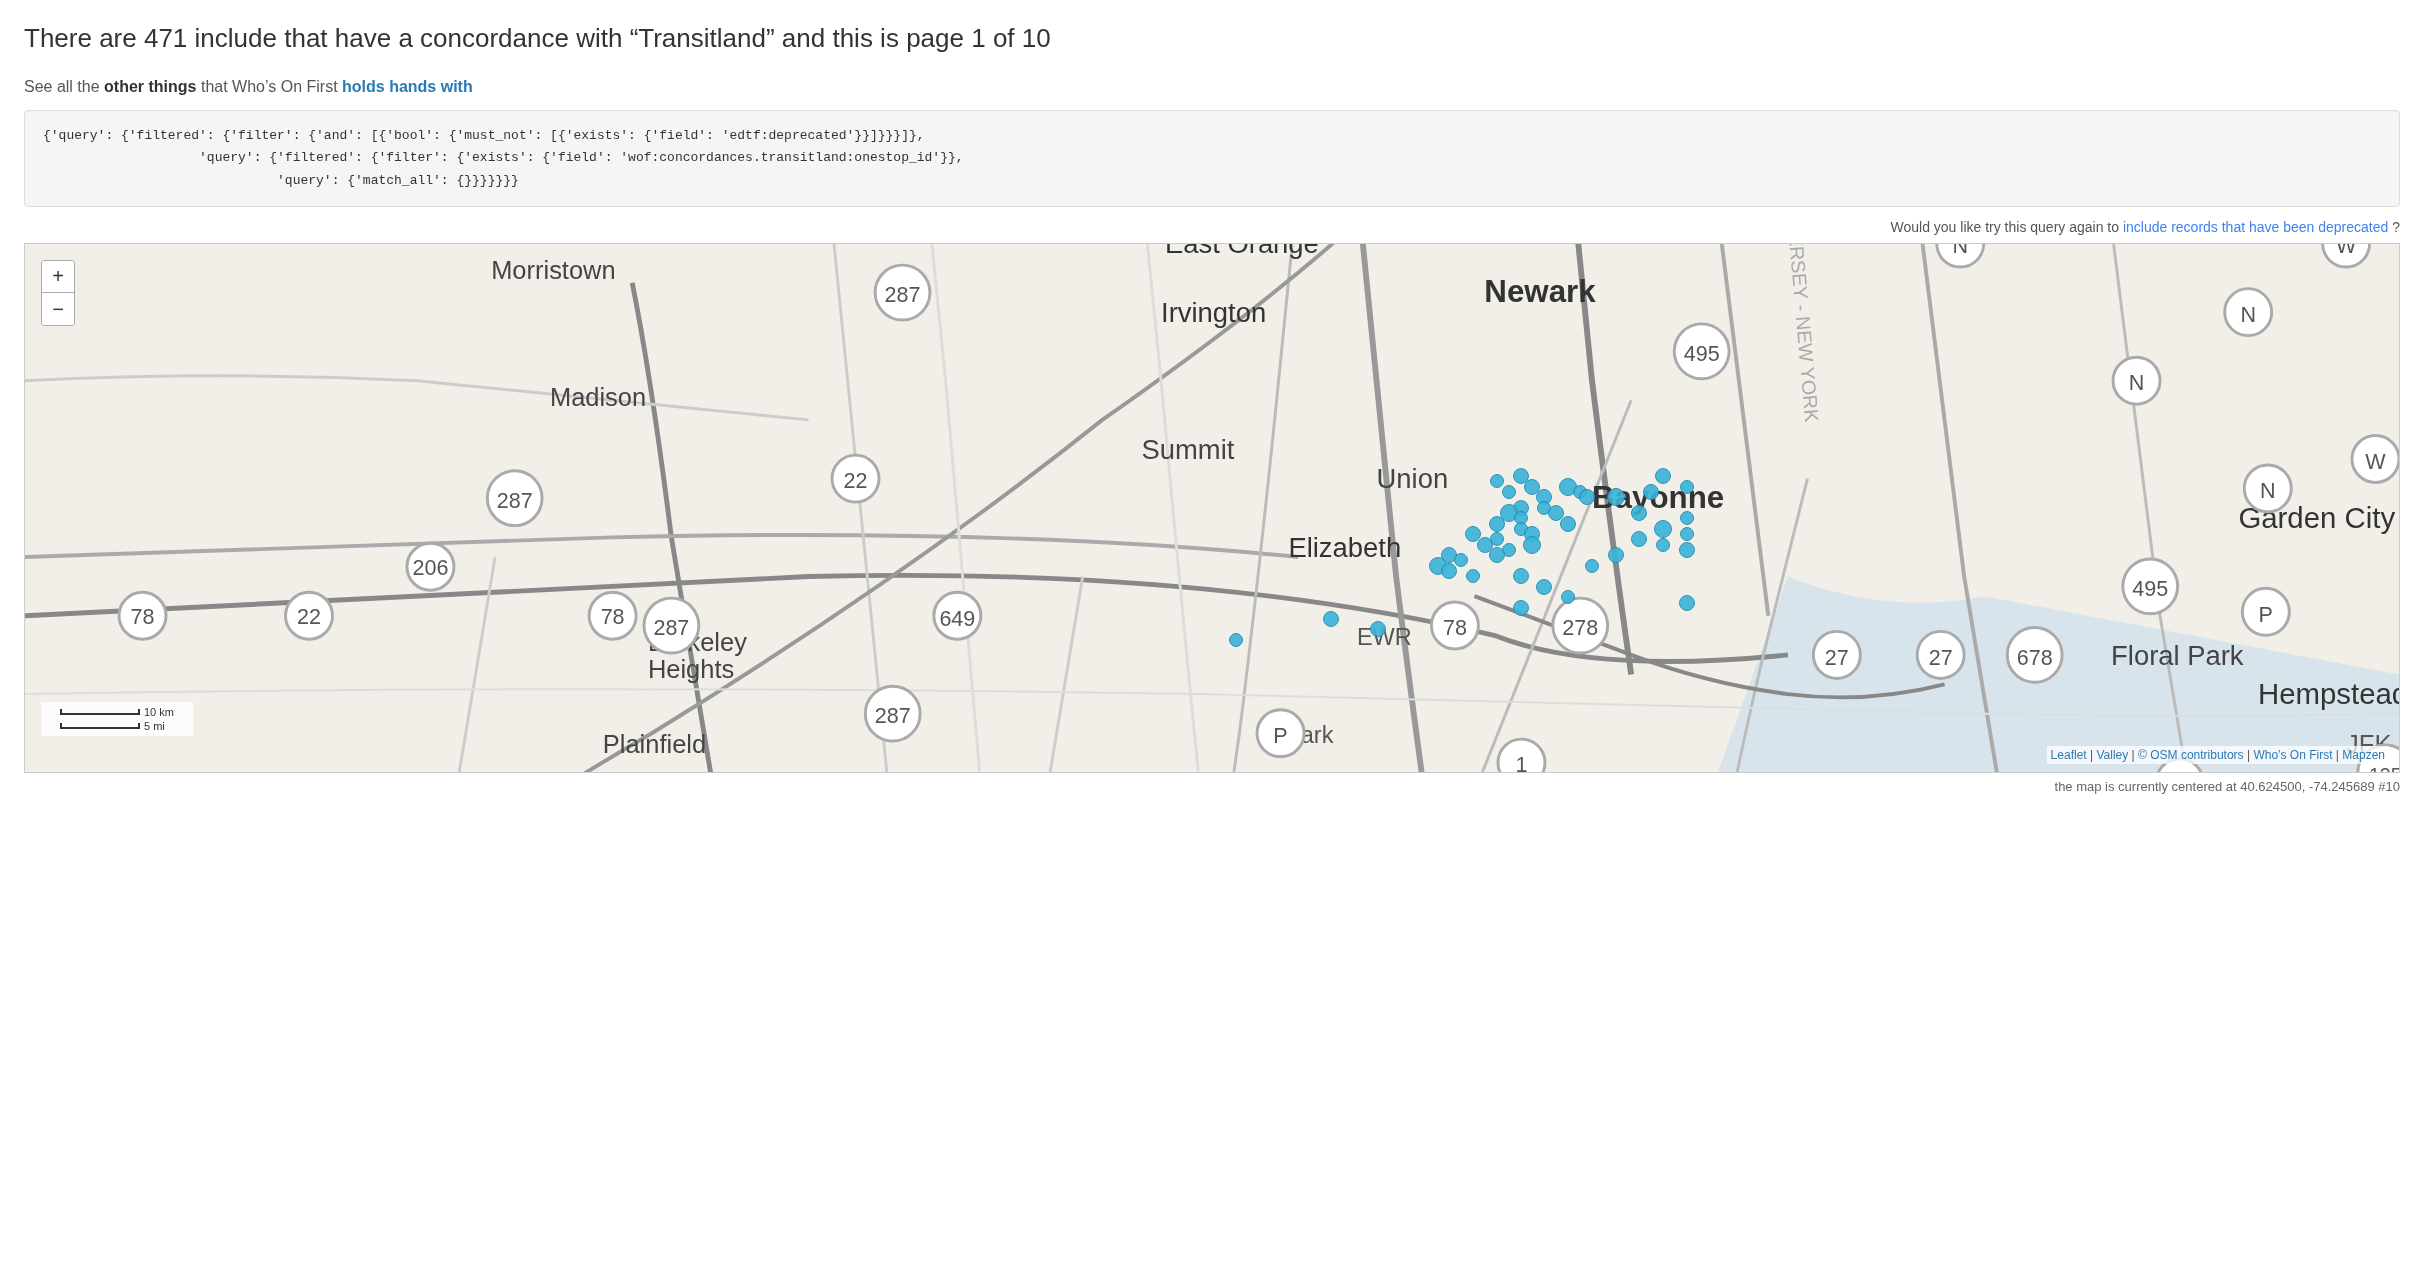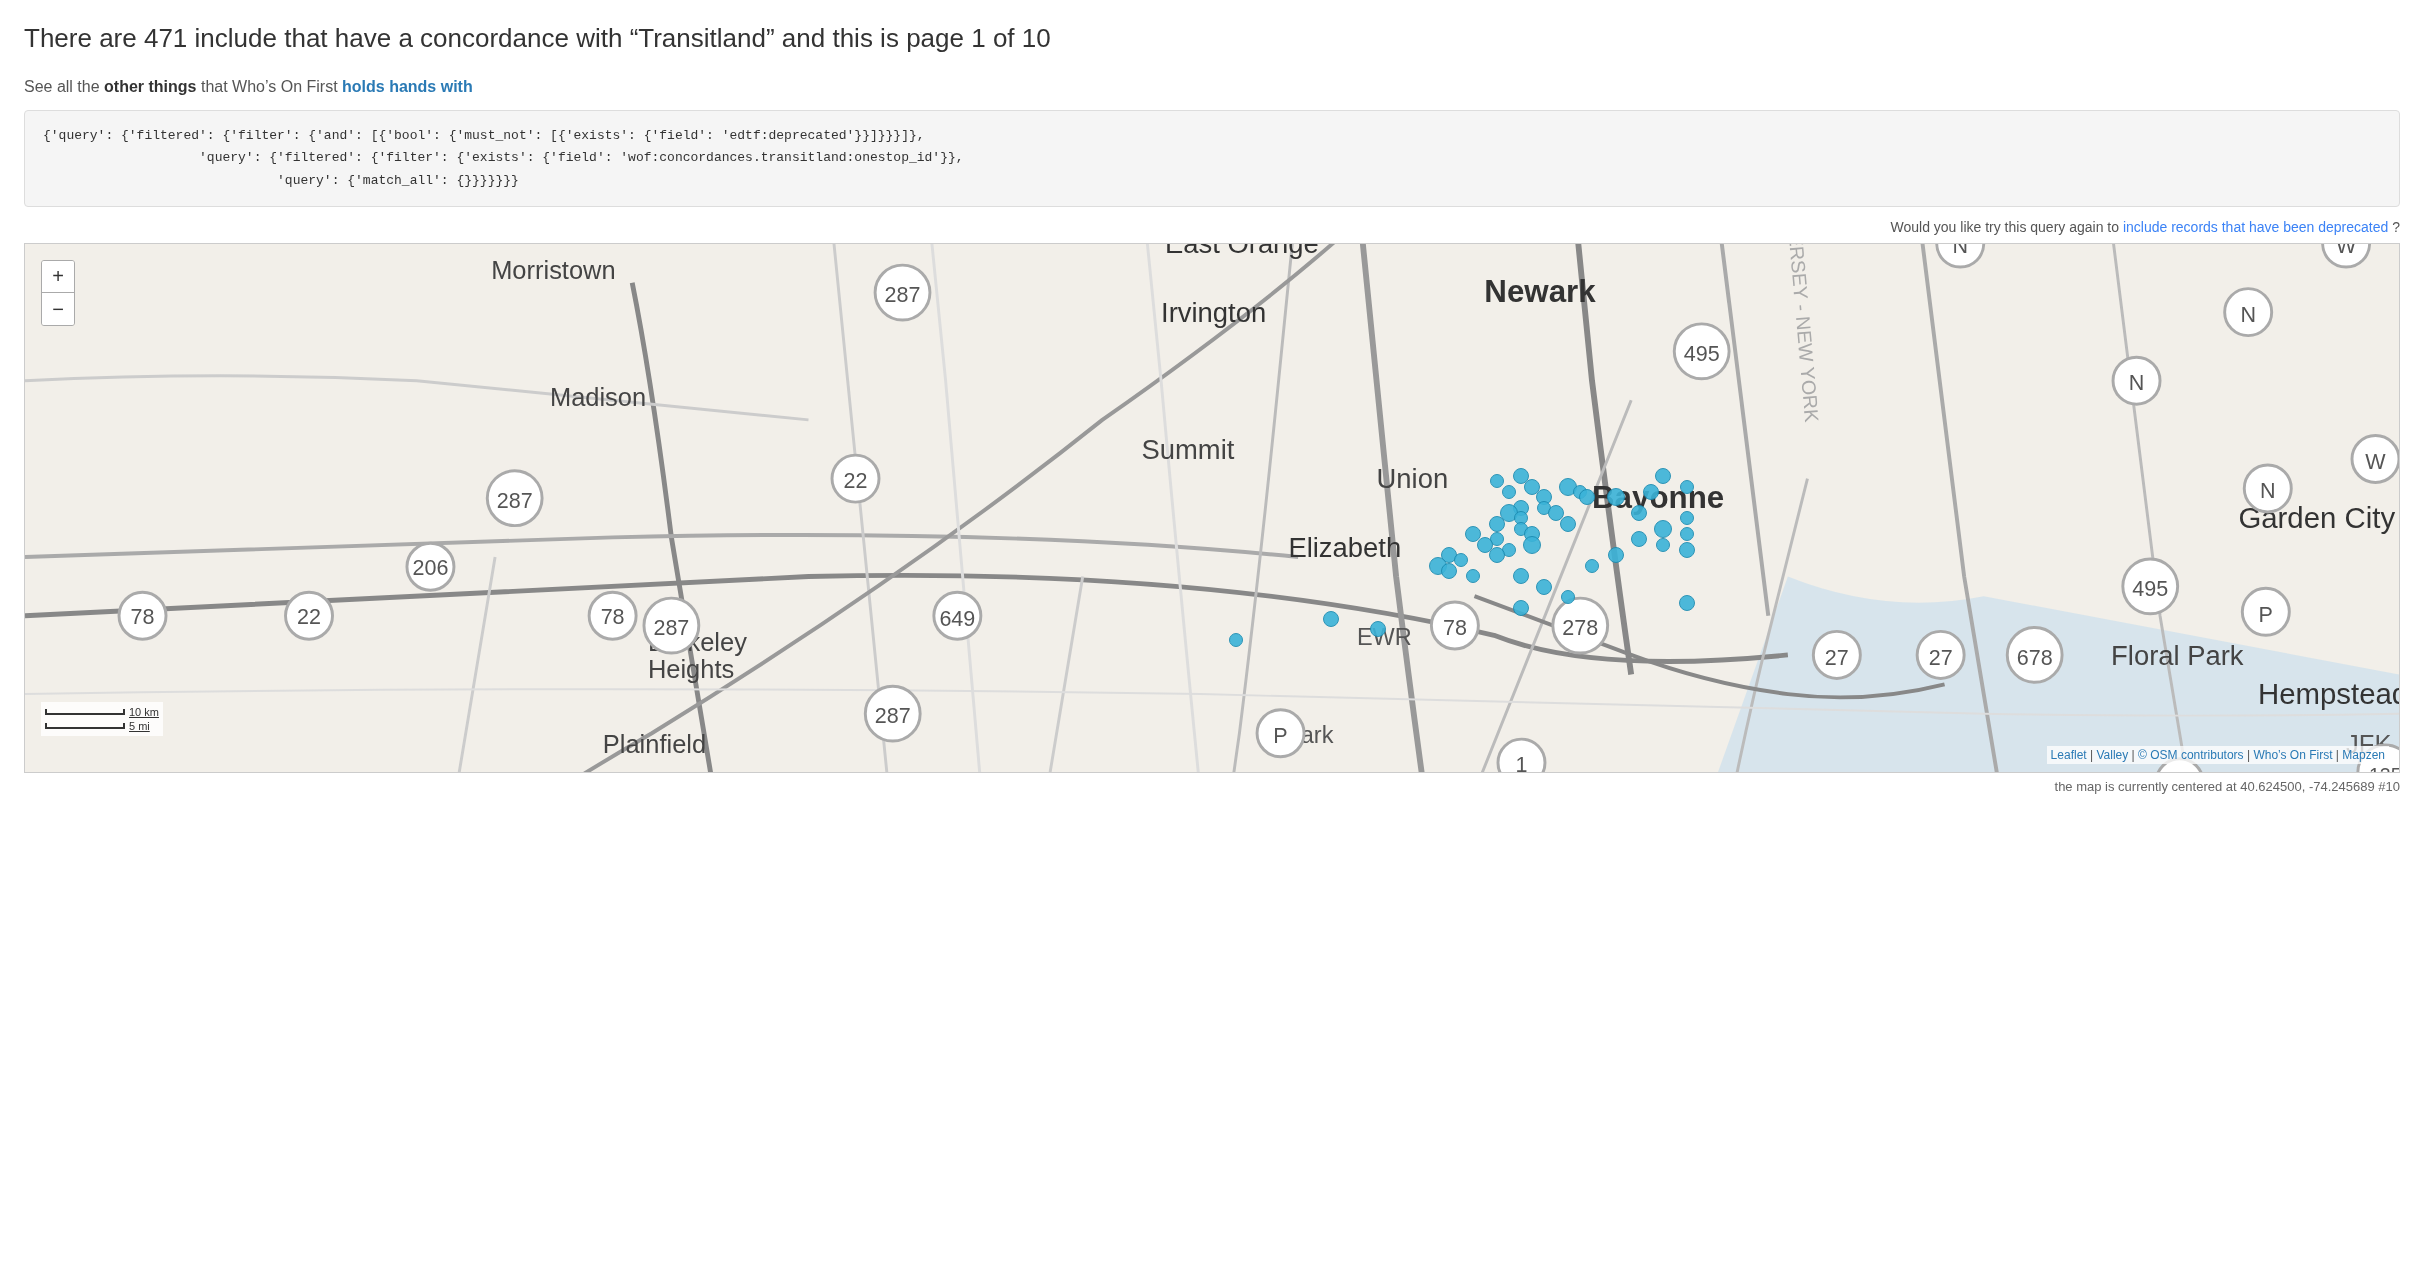--- a/index.html
+++ b/index.html
@@ -93,24 +93,23 @@
       border-radius: 50%;
       border: 1.5px solid #1a8ab0;
       transform: translate(-50%, -50%);
       opacity: 0.9;
     }
     .scale-bar {
       position: absolute;
       bottom: 36px;
       left: 16px;
       background: rgba(255,255,255,0.8);
-      padding: 4px 4px;
+      padding: 4px 19px;
       font-size: 11px;
       color: #333;
-      text-decoration: underline;
     }
     .scale-bar-lines {
       display: flex;
       flex-direction: column;
       gap: 2px;
     }
     .scale-line {
       display: flex;
       align-items: center;
       gap: 4px;

